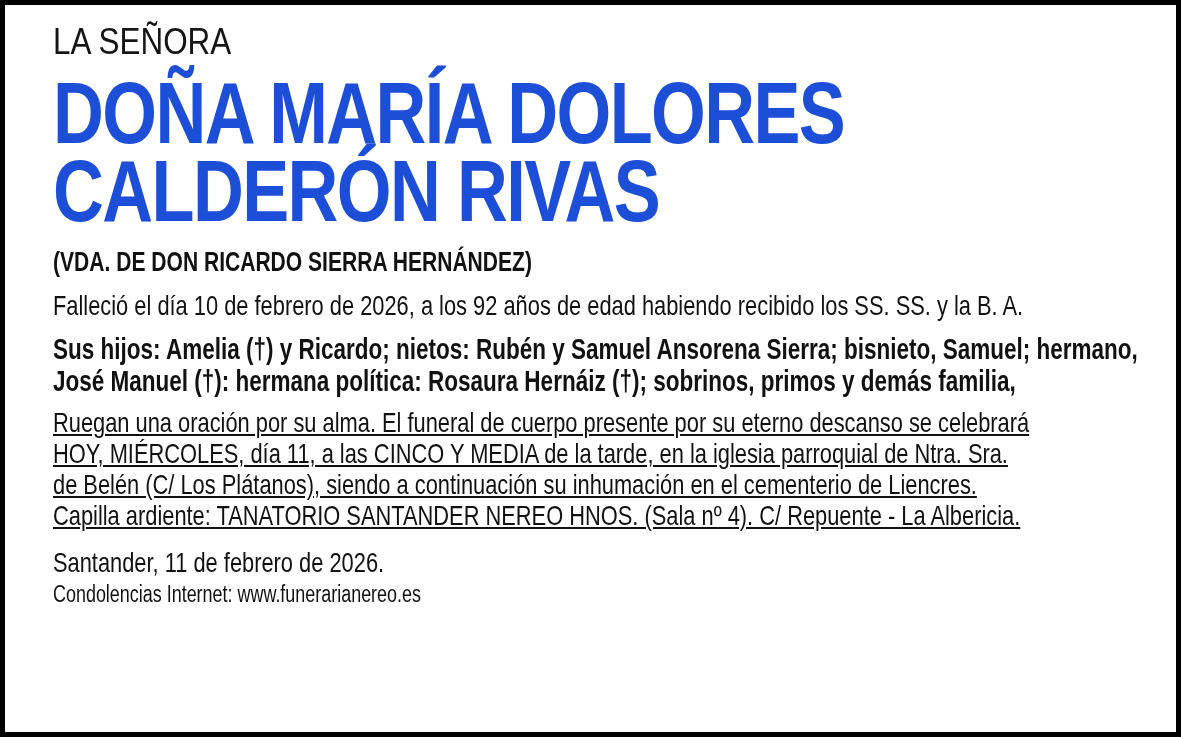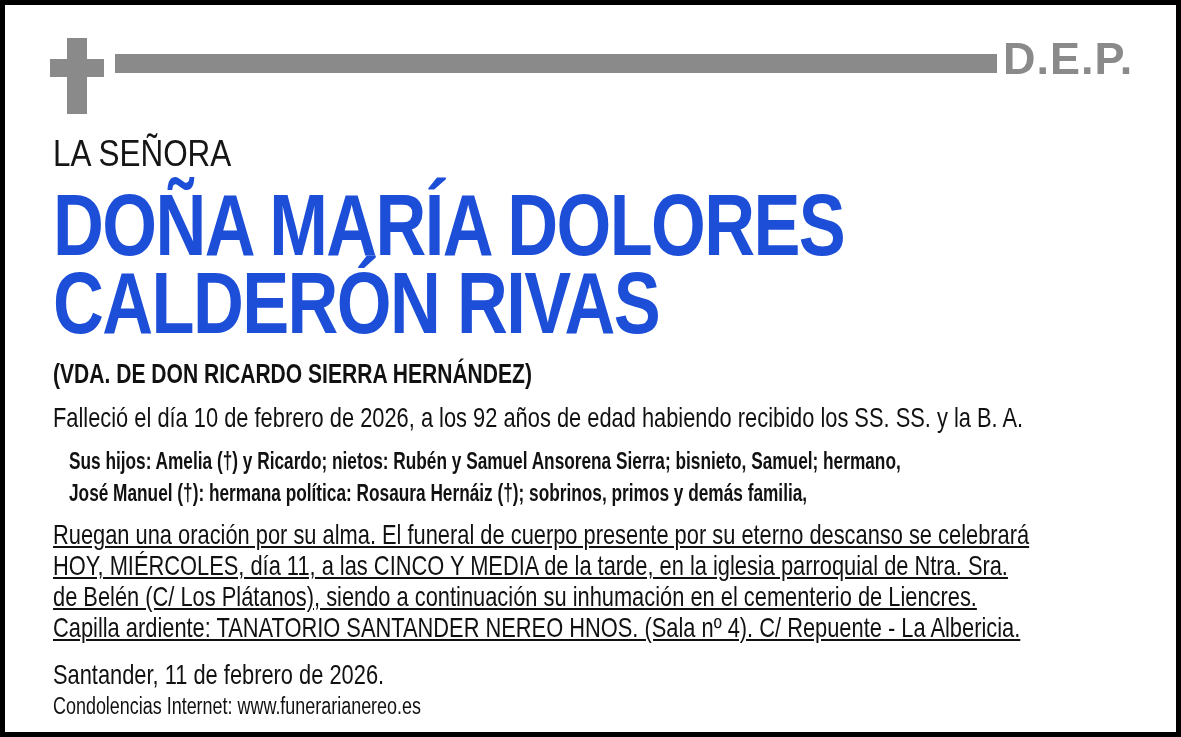--- a/index.html
+++ b/index.html
@@ -56,48 +56,40 @@
   .widow-note {
     margin-top: 18px;
     font-size: 27px; font-weight: bold; line-height: 1.1;
   }
   .death-notice {
     margin-top: 13px;
     font-size: 28px; font-weight: normal; line-height: 1.1;
   }
   .family {
     margin-top: 12px;
-    font-size: 23px; font-weight: bold; line-height: 32px; margin-left: 16px;
+    font-size: 30px; font-weight: bold; line-height: 32px;
   }
   .funeral {
     margin-top: 10px;
     font-size: 28px; line-height: 31px; text-decoration: underline;
   }
   .place-date {
     margin-top: 17px;
     font-size: 28px; line-height: 1.1;
   }
   .condolences {
     margin-top: 3px;
     font-size: 23px; line-height: 1.1;
   }
 </style>
 </head>
 <body>
 
 <div class="frame">
 
-  <div class="masthead">
-    <div class="cross">
-      <span class="v"></span>
-      <span class="h"></span>
-    </div>
-    <div class="rule"></div>
-    <div class="dep">D.E.P.</div>
-  </div>
 
   <div class="content">
 
     <div class="title-prefix line sc85">LA SEÑORA</div>
 
     <div class="name">
       <div class="line sc80">DOÑA MARÍA DOLORES</div>
       <div class="line sc80">CALDERÓN RIVAS</div>
     </div>
 

